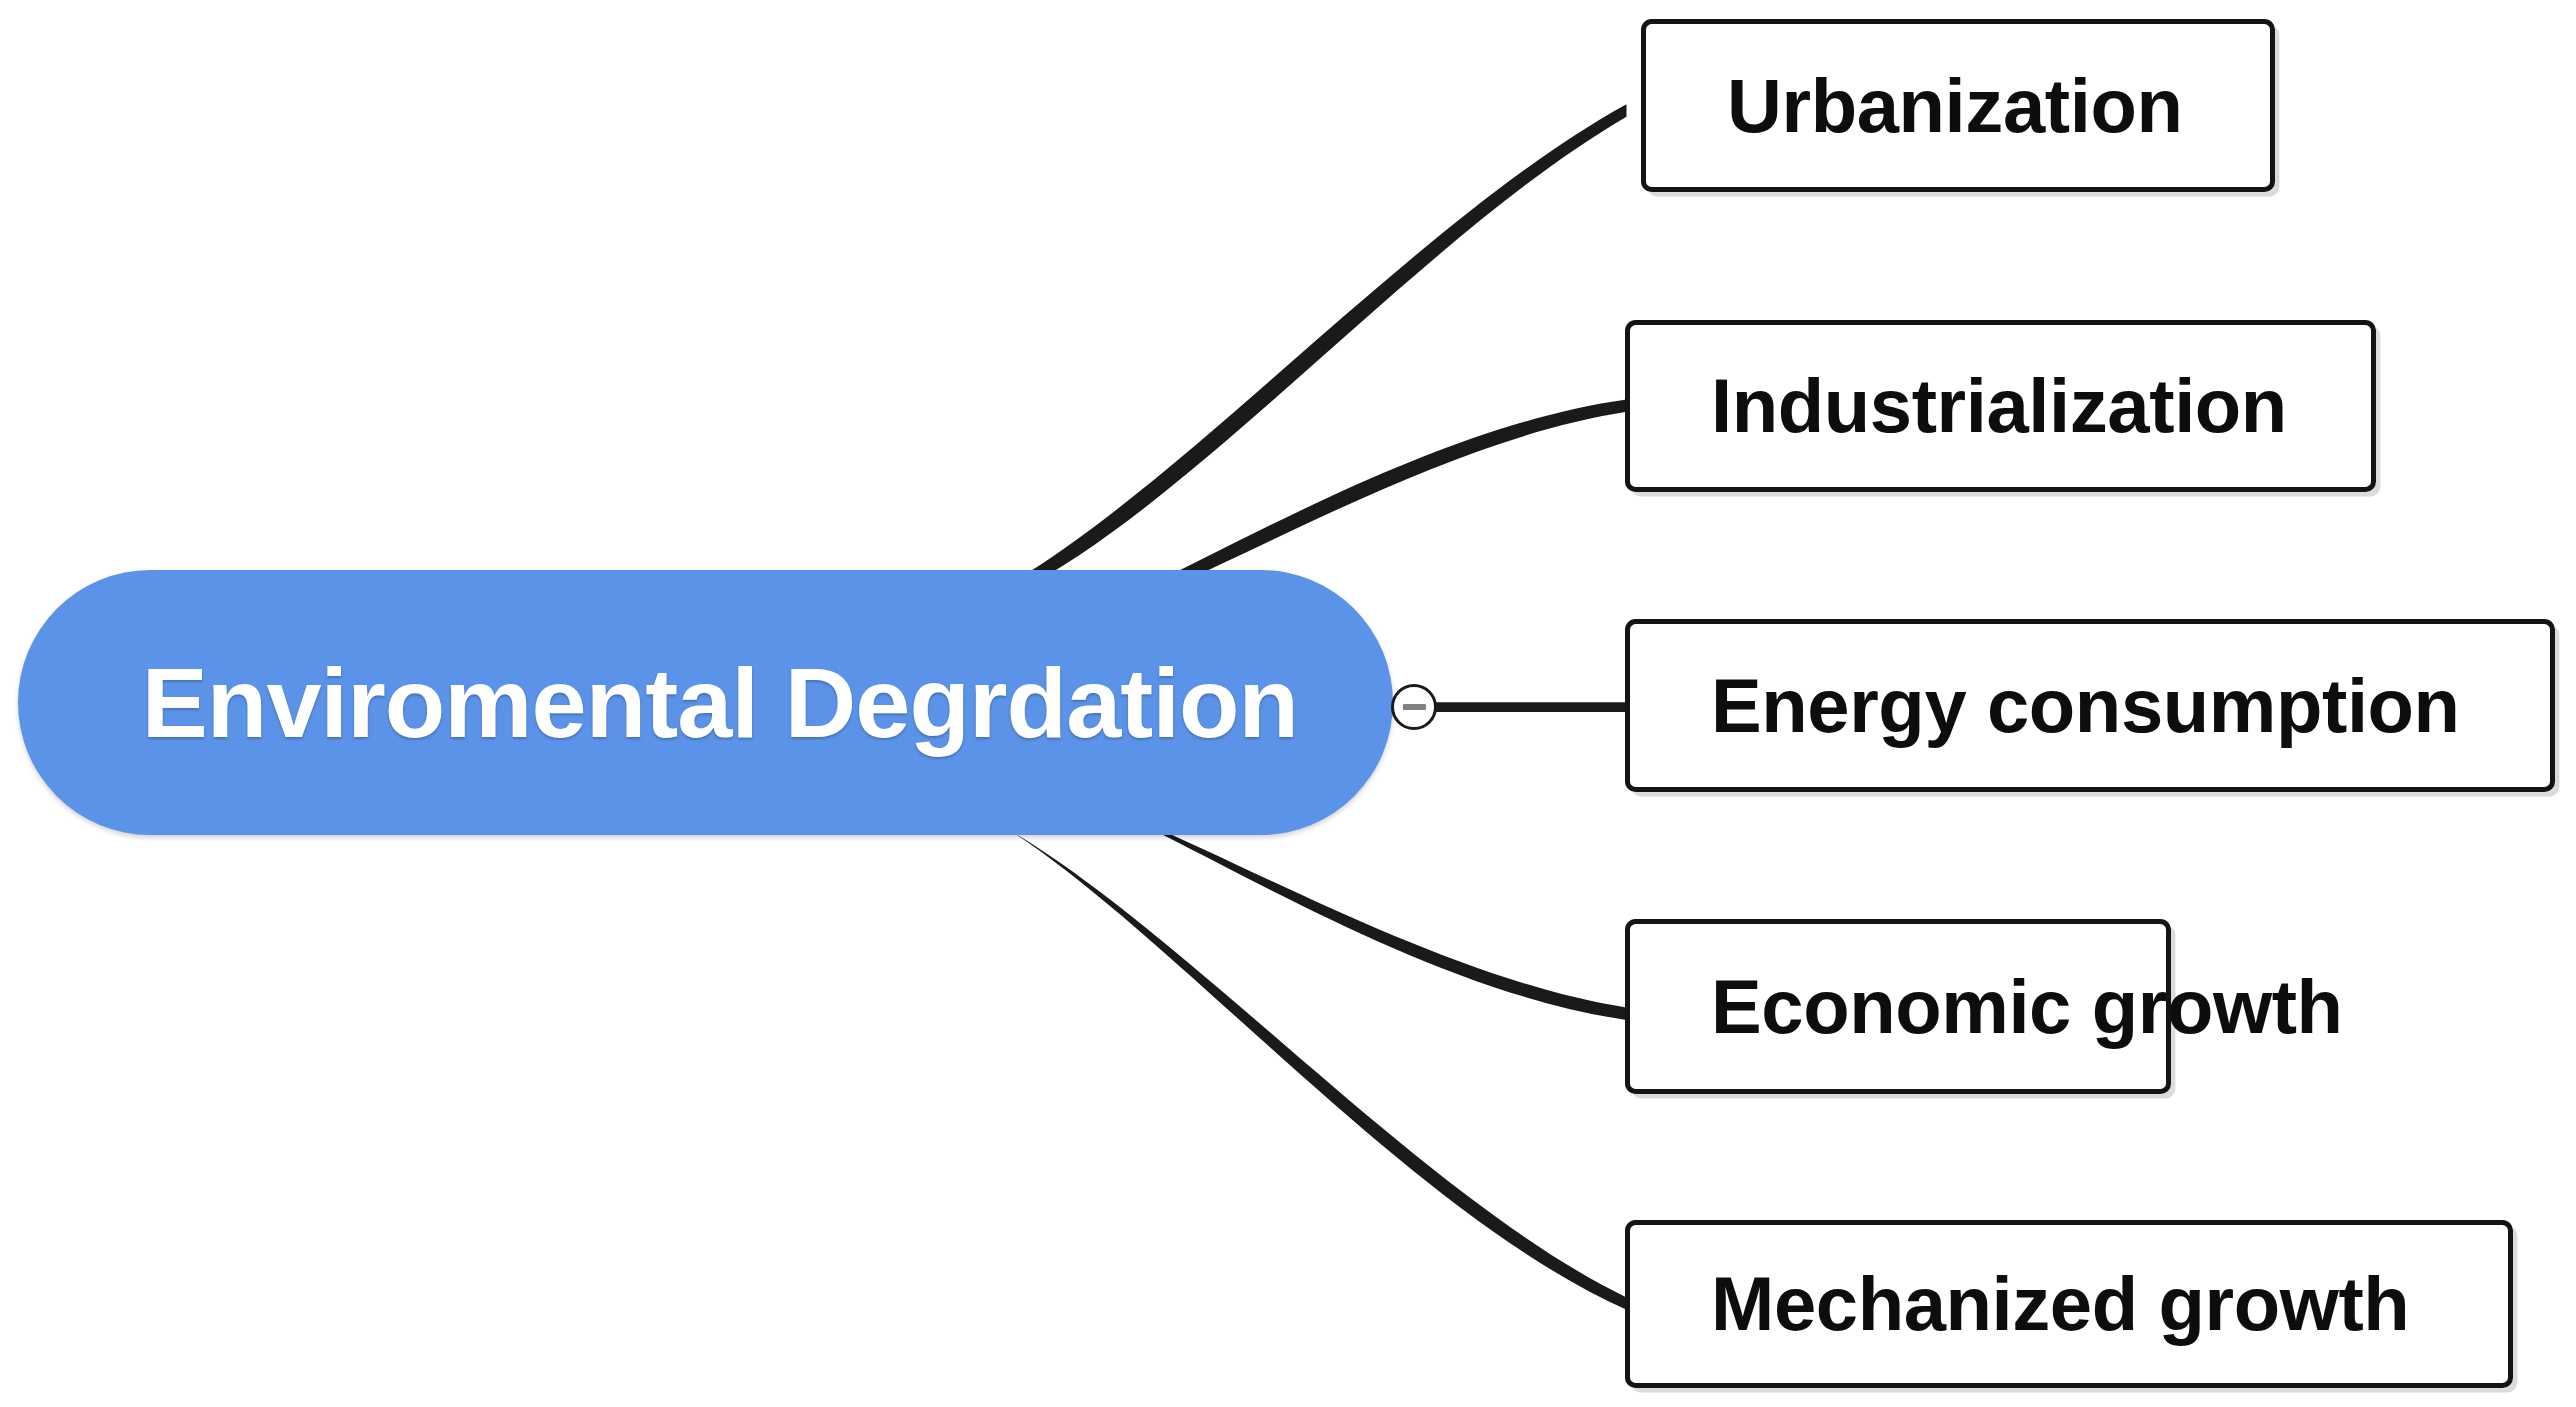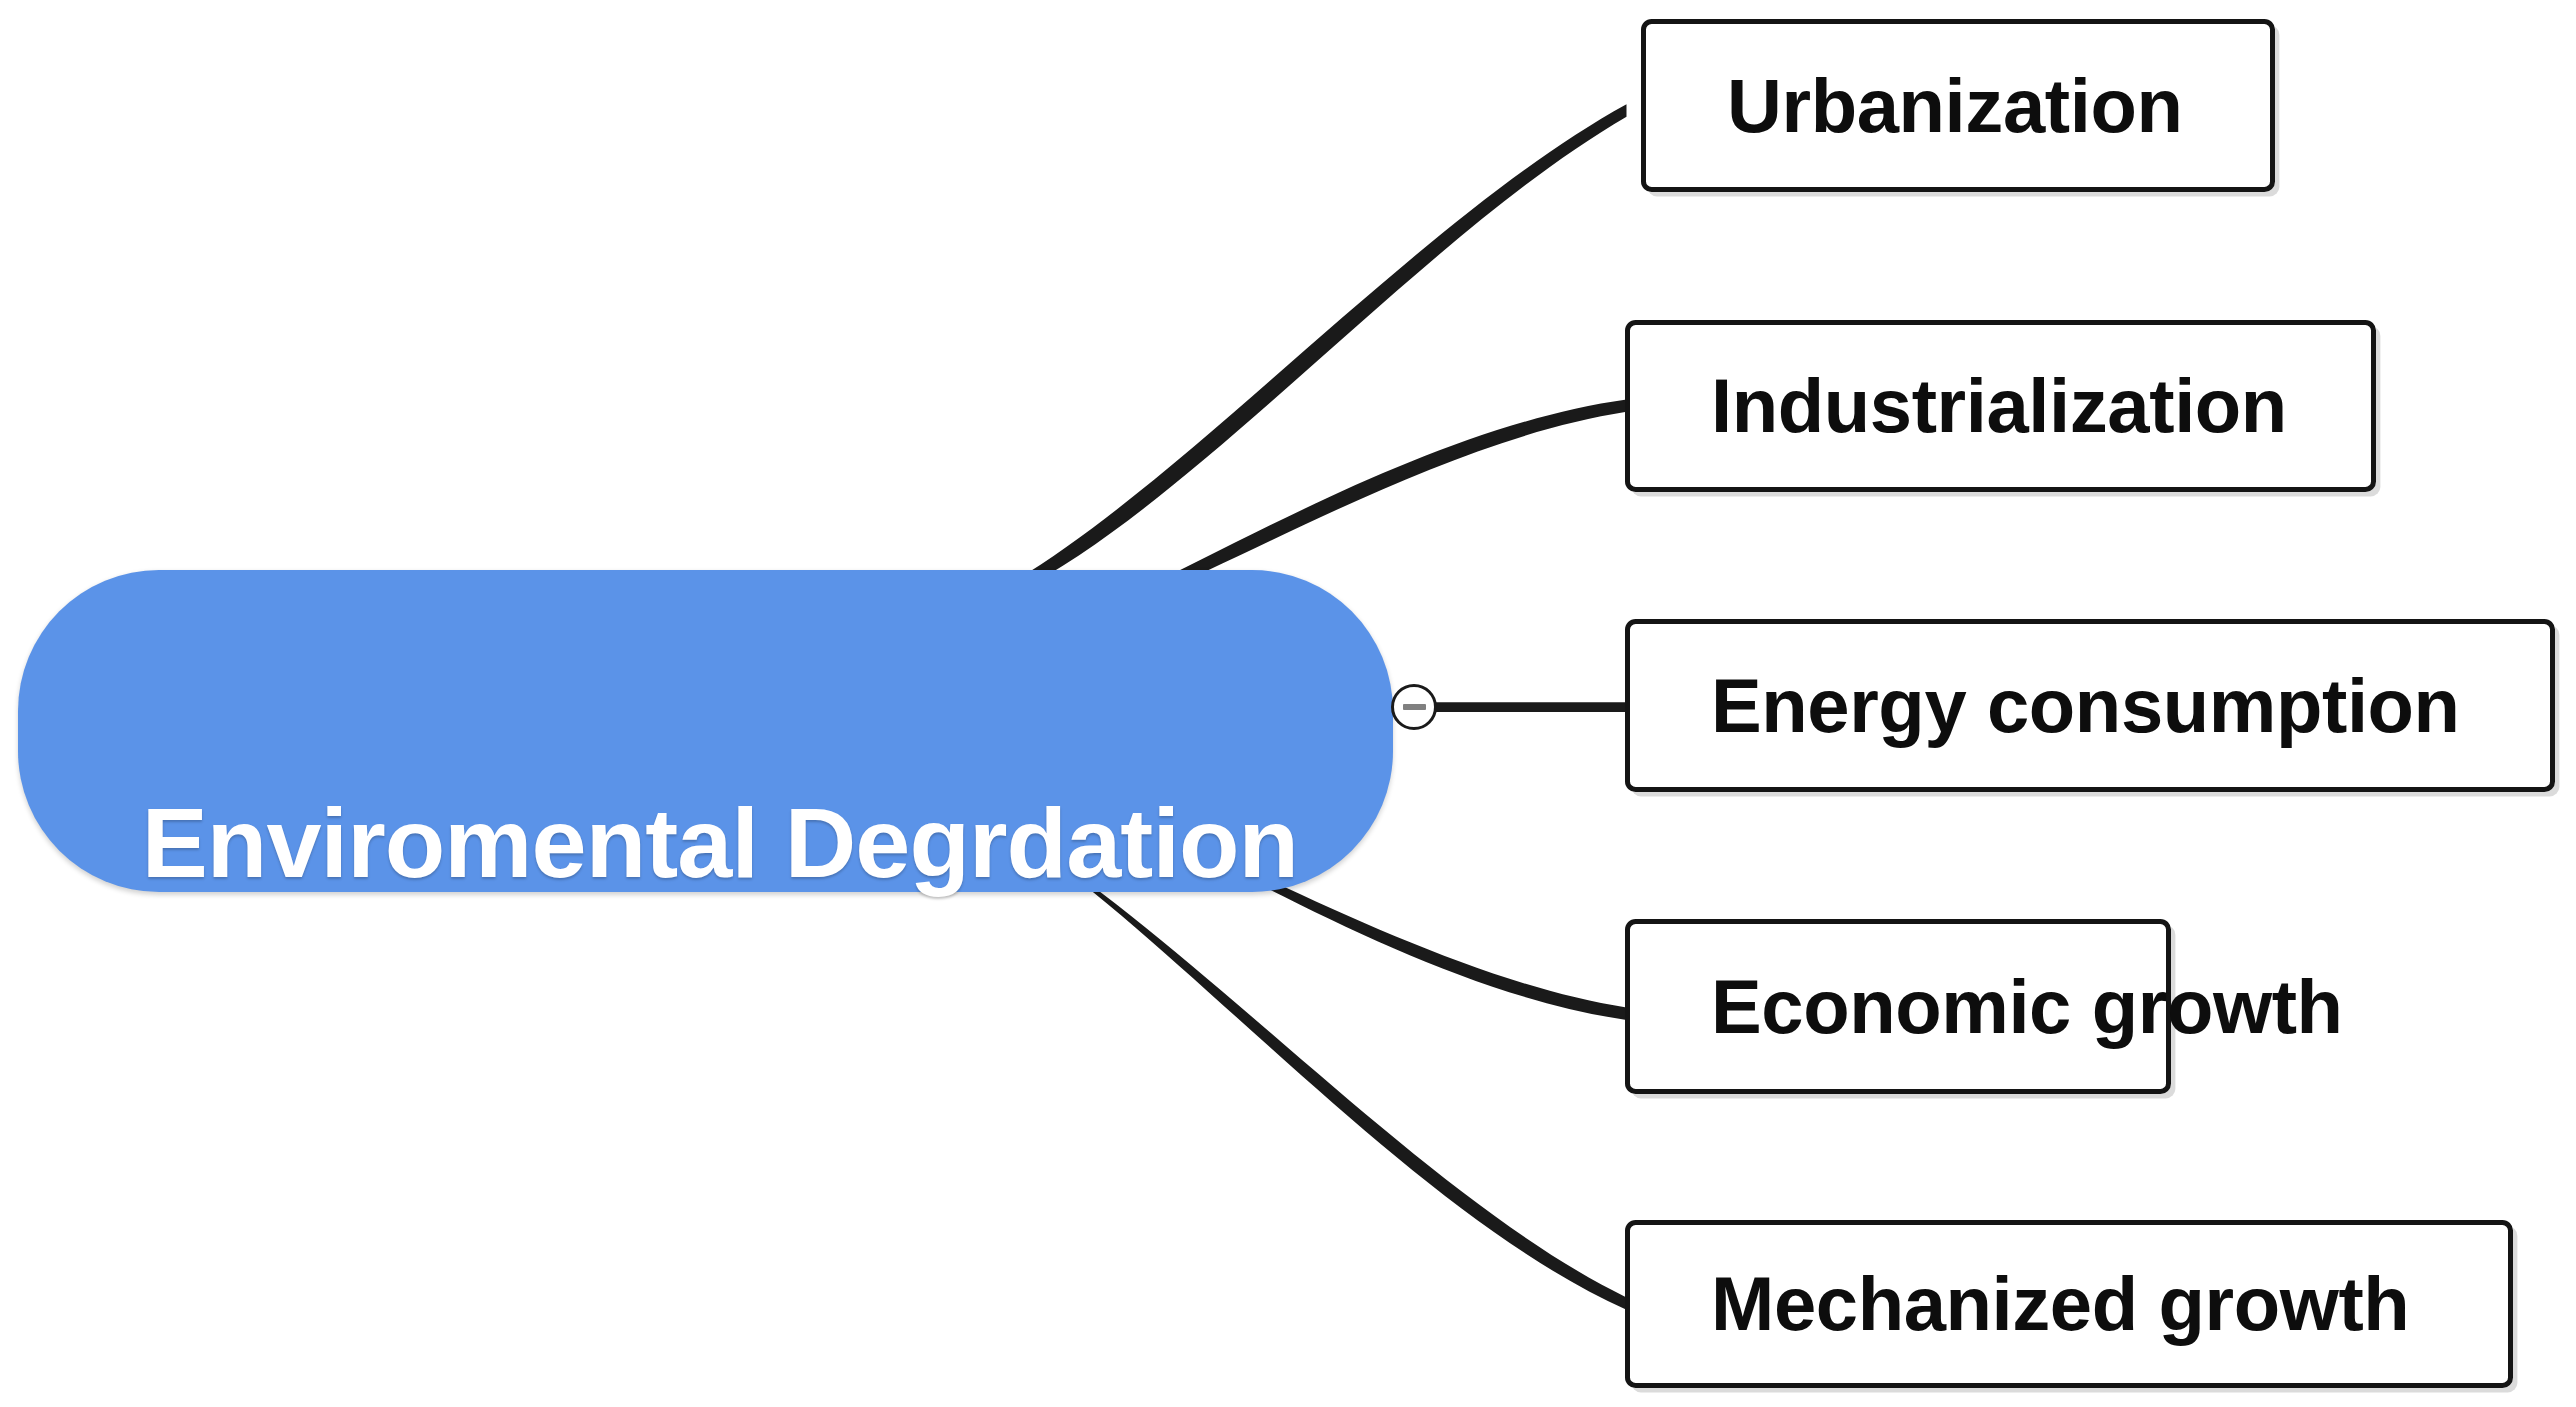--- a/index.html
+++ b/index.html
@@ -111,21 +111,21 @@
              C 1438 992, 1650 1110, 1840 1140
              L 1840 1154
              C 1644 1126, 1432 1002, 1298 936 Z" fill="#1a1a1a"></path>
 
     <path d="M 1122 928
              C 1332 1042, 1602 1352, 1840 1468
              L 1840 1482
              C 1594 1372, 1330 1058, 1134 934 Z" fill="#1a1a1a"></path>
   </svg>
 
-  <div class="root-node" style="left:17.7px; top:570px; width:1375px; height:322px; padding-left:124px;align-items:flex-end;">
+  <div class="root-node" style="left:17.7px; top:570px; width:1375px; height:265px; padding-left:124px;">
     <span class="root-label">Enviromental Degrdation</span>
   </div>
 
   <div class="toggle" style="left:1391px; top:684px;">
     <span class="minus"></span>
   </div>
 
   <div class="leaf-box" style="left:1625px; top:19.4px; width:634px; height:173px;margin-left:16px;">
     <span class="leaf-label">Urbanization</span>
   </div>

